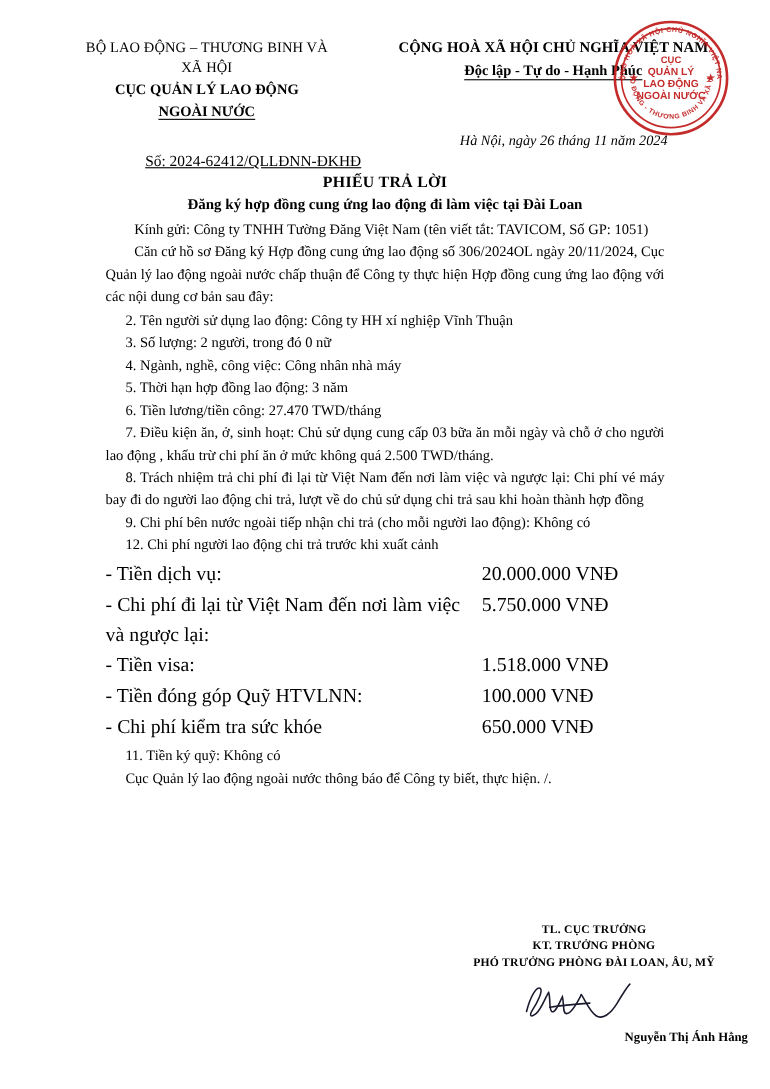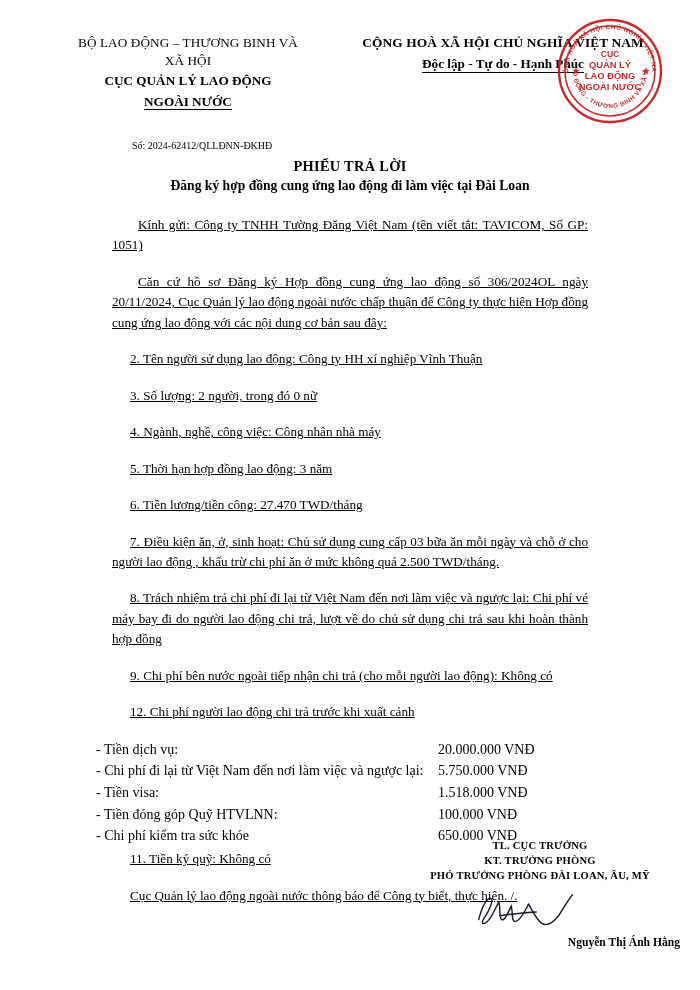--- a/index.html
+++ b/index.html
@@ -70,21 +70,22 @@
     display: inline-block;
     border-bottom: 1.4px solid #000;
     margin-top: 4px;
     line-height: 1.2;
   }
 
   .docnum {
     position: absolute;
     top: 140px;
     left: 132px;
-    font-size: 10px;
+    font-size: 14px;
+    text-decoration: underline;
   }
   .dateline {
     position: absolute;
     top: 120px;
     left: 418px;
     width: 260px;
     font-size: 13px;
     font-style: italic;
   }
 
@@ -125,38 +126,37 @@
     position: absolute;
     top: 199px;
     left: 96px;
     width: 508px;
     font-size: 13.2px;
     line-height: 1.55;
   }
   .p {
     text-align: justify;
     text-justify: inter-word;
-    margin: 16px;
-    text-decoration: underline;
+    margin: 0;
   }
   .p-indent {
     text-indent: 26px;
   }
   .p-item {
     text-indent: 18px;
   }
   .p-gap {
     margin-top: 2px;
   }
 
   
   .fee-table {
     width: 100%;
     border-collapse: collapse;
-    font-size: 14px;
+    font-size: 18px;
     margin-top: 2px;
   }
   .fee-table td {
     padding: 0;
     line-height: 1.55;
     vertical-align: top;
   }
   .fee-label { padding-left: 28px; width: 342px; }
   .fee-value { width: 166px; }
 
@@ -197,20 +197,21 @@
       <div class="dept">CỤC QUẢN LÝ LAO ĐỘNG</div>
       <div><span class="dept-underline">NGOÀI NƯỚC</span></div>
     </div>
     <div class="header-right">
       <div class="nation">CỘNG HOÀ XÃ HỘI CHỦ NGHĨA VIỆT NAM</div>
       <div><span class="motto">Độc lập - Tự do - Hạnh Phúc</span></div>
     </div>
   </div>
 
   <div class="docnum">Số: 2024-62412/QLLĐNN-ĐKHĐ</div>
+  <div class="dateline">Hà Nội, ngày 26 tháng 11 năm 2024</div>
 
   <div class="seal">
     <svg viewBox="0 0 108 108" width="108" height="108" xmlns="http://www.w3.org/2000/svg">
       <defs>
         <path id="arcTop" d="M 12,54 A 42,42 0 0 1 96,54" fill="none"></path>
         <path id="arcBot" d="M 17,54 A 37,37 0 0 0 91,54" fill="none"></path>
       </defs>
       <circle cx="54" cy="54" r="51" fill="none" stroke="#c01a1a" stroke-width="2.4"></circle>
       <circle cx="54" cy="54" r="45" fill="none" stroke="#c01a1a" stroke-width="1.5"></circle>
       <text font-family="'Liberation Sans', sans-serif" font-size="6.4" font-weight="bold" fill="#c01a1a" letter-spacing="0.5">

